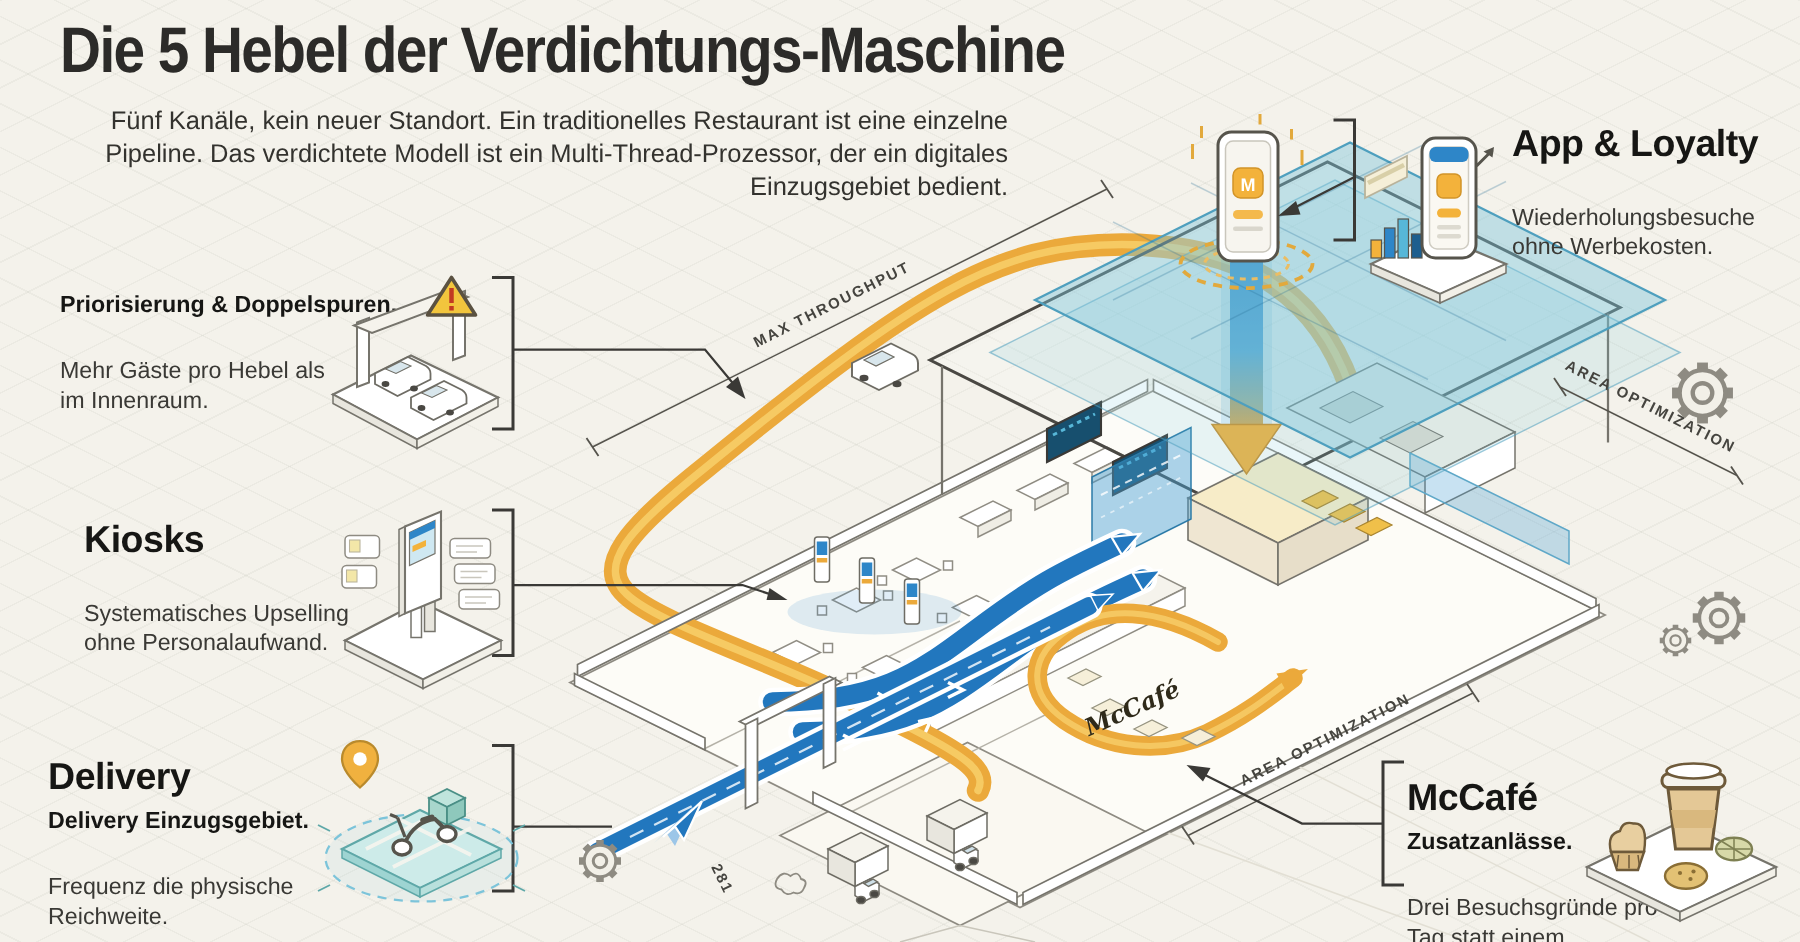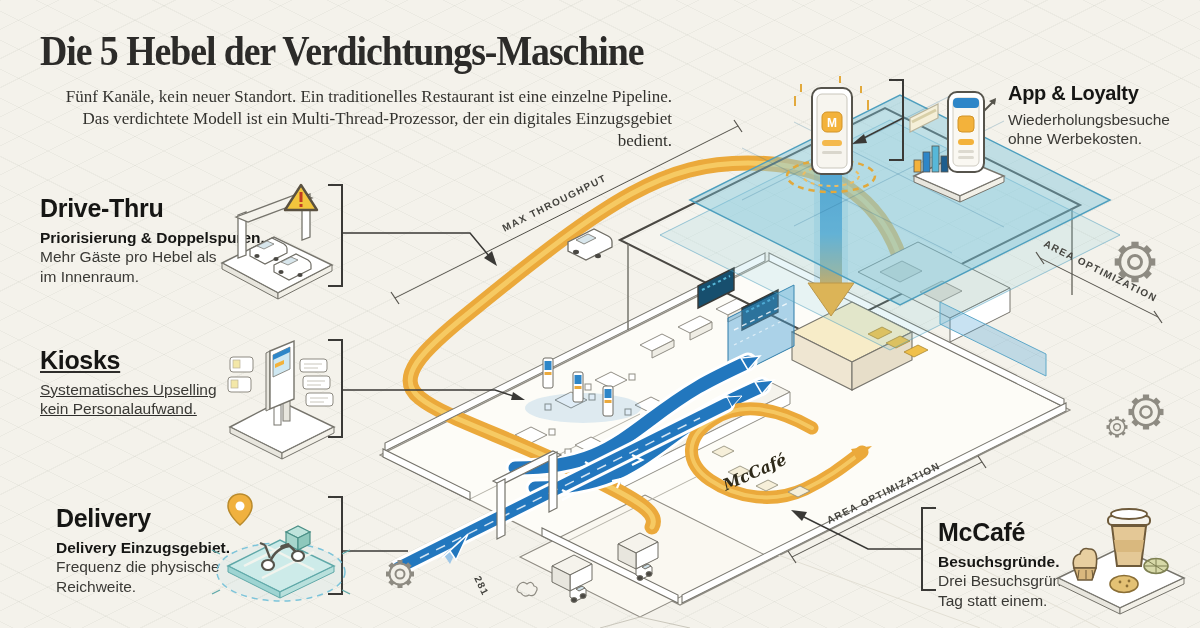--- a/index.html
+++ b/index.html
@@ -14,21 +14,21 @@
   .abs{position:absolute;}
   
   .h-title{
     font-size:43px;font-weight:800;letter-spacing:-1.2px;white-space:nowrap;
     transform:scaleX(0.88);transform-origin:left center;color:#2C2B29;
   }
   .h-sub{font-size:17px;line-height:1.28;color:#33322E;width:632px;margin-top:11px;text-align:right;}
   
   .lever h3{font-size:25px;font-weight:800;margin:0 0 5px 0;color:#161614;letter-spacing:-0.3px;}
   .lever .lead{font-size:15.5px;font-weight:700;color:#161614;white-space:nowrap;line-height:1.25;}
-  .lever .body{font-size:15.5px;color:#3A3935;line-height:1.25;}
+  .lever .body{font-size:15.5px;color:#3A3935;line-height:1.25;margin-top:25px;}
   .lever{width:230px;}
   .lever .body{max-width:186px;}
   .lever-right{width:192px;}
   .lever-right .body{max-width:186px;}
   svg text{font-family:"Liberation Sans",sans-serif;}
   .dim-text{font-size:10px;font-weight:700;letter-spacing:1.4px;fill:#45443F;}
   .script-text{font-family:"DejaVu Serif",serif;font-style:italic;font-weight:bold;font-size:16px;fill:#2F2A1A;}
 </style>
 </head>
 <body>
@@ -322,50 +322,49 @@
       <polygon points="18,1 40,-10 40,6 18,17" fill="#FFFFFF"></polygon>
       <polygon points="0,-8 18,1 18,17 0,8" fill="#E8E6DE"></polygon>
       <polygon points="18,17 28,12 34,15 34,22 24,27 18,23" fill="#FFFFFF"></polygon>
       <polygon points="24,15 30,12 33,14 27,17" fill="#CFE0E8"></polygon>
       <ellipse cx="22" cy="26" rx="3" ry="2.4" fill="#4A4843"></ellipse>
         <ellipse cx="31" cy="22" rx="3" ry="2.4" fill="#4A4843"></ellipse>
     </g>
   </g>
 </svg>
 
-<div class="abs" style="left:40px;top:26px;font-family:Liberation Serif, serif;">
+<div class="abs" style="left:40px;top:10px;">
   <div class="h-title">Die 5 Hebel der Verdichtungs-Maschine</div>
   <div class="h-sub">Fünf Kanäle, kein neuer Standort. Ein traditionelles Restaurant ist eine einzelne Pipeline. Das verdichtete Modell ist ein Multi-Thread-Prozessor, der ein digitales Einzugsgebiet bedient.</div>
 </div>
 
 <div class="abs lever" style="left:40px;top:194px;">
-  <h3>Drive-Thru</h3>
   <div class="lead">Priorisierung &amp; Doppelspuren.</div>
   <div class="body">Mehr Gäste pro Hebel als im Innenraum.</div>
 </div>
 
-<div class="abs lever" style="left:40px;top:346px;text-decoration:underline;">
+<div class="abs lever" style="left:56px;top:346px;">
   <h3>Kiosks</h3>
-  <div class="body">Systematisches Upselling kein Personalaufwand.</div>
+  <div class="body">Systematisches Upselling ohne Personalaufwand.</div>
 </div>
 
-<div class="abs lever" style="left:56px;top:504px;">
+<div class="abs lever" style="left:32px;top:504px;">
   <h3>Delivery</h3>
   <div class="lead">Delivery Einzugsgebiet.</div>
   <div class="body">Frequenz die physische Reichweite.</div>
 </div>
 
 <div class="abs lever lever-right" style="left:1008px;top:82px;">
-  <h3 style="font-size:20px;">App &amp; Loyalty</h3>
+  <h3 style="font-size:25px;">App &amp; Loyalty</h3>
   <div class="body">Wiederholungsbesuche ohne Werbekosten.</div>
 </div>
 
 <div class="abs lever lever-right" style="left:938px;top:518px;">
   <h3>McCafé</h3>
-  <div class="lead">Besuchsgründe.</div>
+  <div class="lead">Zusatzanlässe.</div>
   <div class="body">Drei Besuchsgründe pro Tag statt einem.</div>
 </div>
 
 <svg class="abs" style="left:212px;top:183px;" width="130" height="118" viewBox="0 0 130 118">
   <polygon points="10,80 62,54 120,82 66,110" fill="#FFFFFF" stroke="#76746C" stroke-width="1.5"></polygon>
   <polygon points="10,80 66,110 66,116 10,86" fill="#E8E6DE" stroke="#76746C" stroke-width="1"></polygon>
   <polygon points="120,82 66,110 66,116 120,88" fill="#F2F0E8" stroke="#76746C" stroke-width="1"></polygon>
   <polygon points="26,32 34,29 34,72 26,75" fill="#FFFFFF" stroke="#76746C" stroke-width="1.3"></polygon>
   <polygon points="90,14 98,11 98,54 90,57" fill="#FFFFFF" stroke="#76746C" stroke-width="1.3"></polygon>
   <polygon points="24,34 88,10 100,15 36,39" fill="#F5F3EC" stroke="#76746C" stroke-width="1.3"></polygon>

